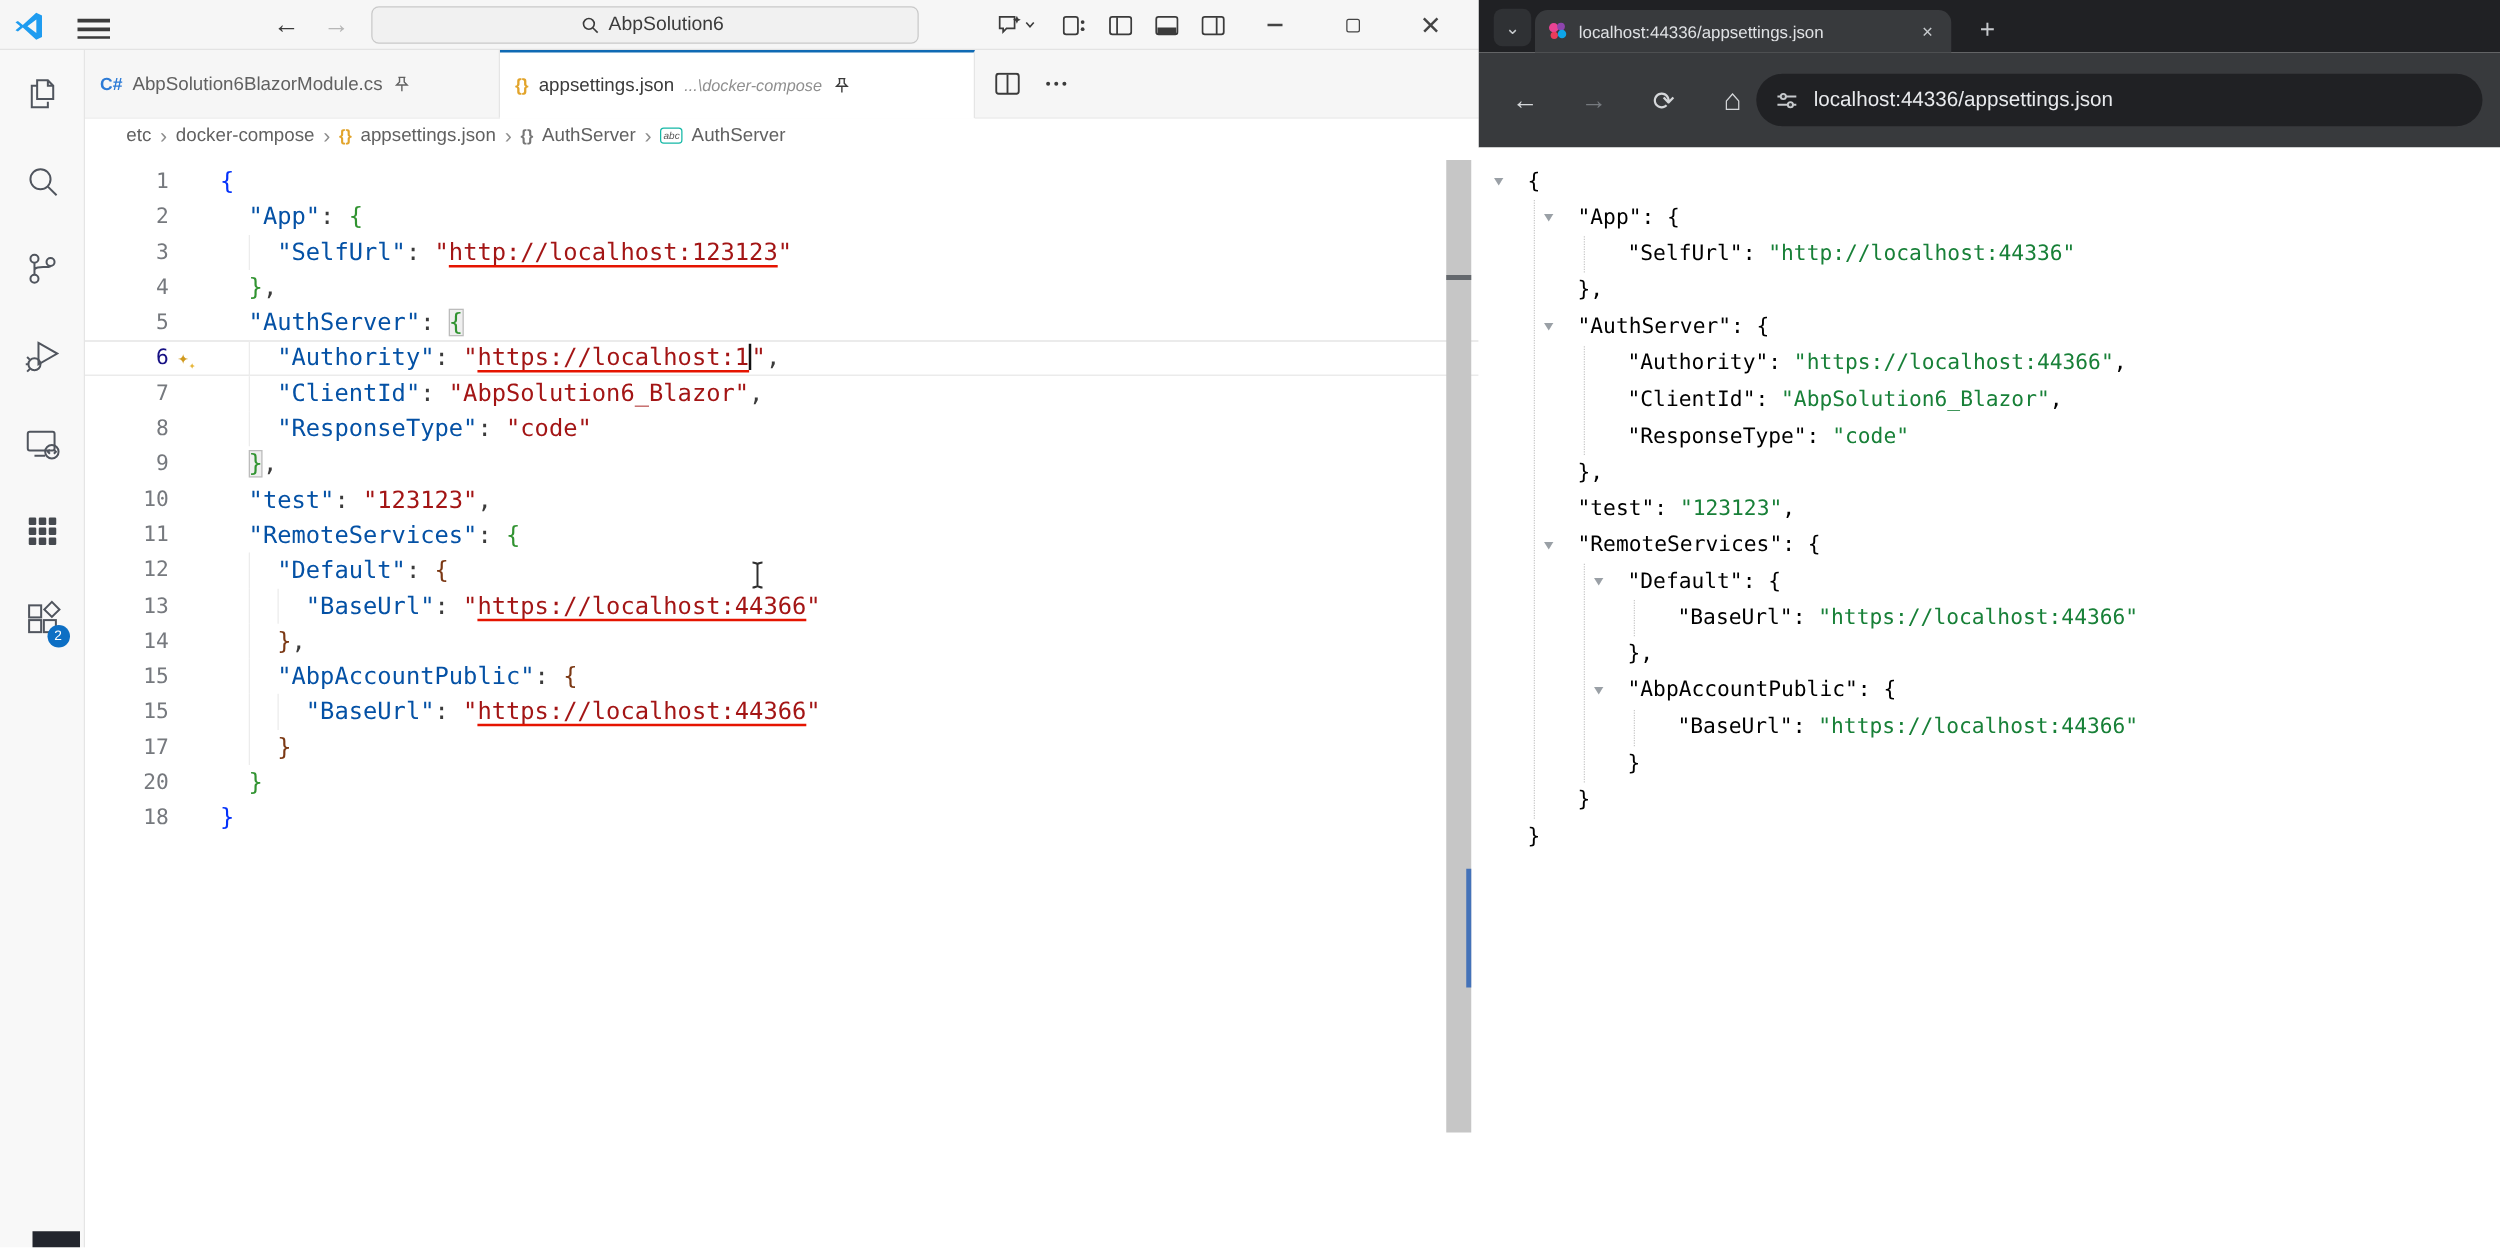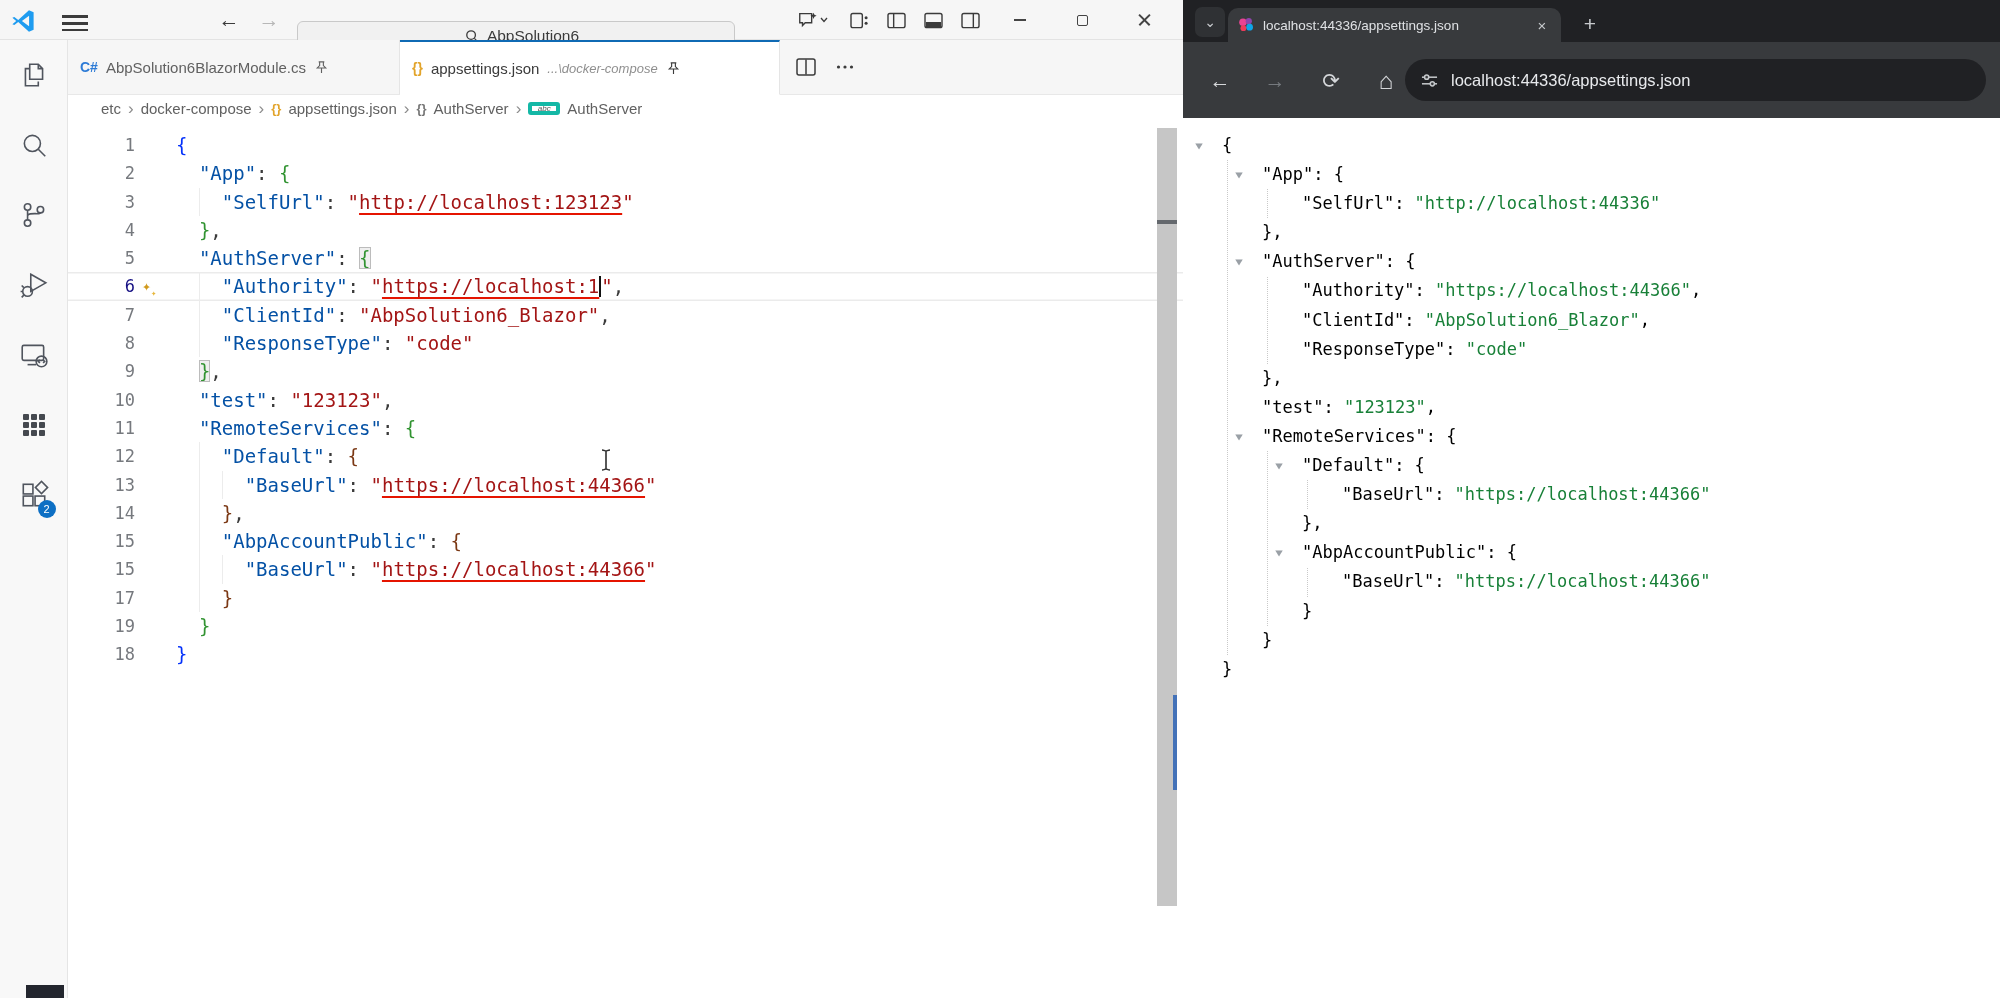--- a/index.html
+++ b/index.html
@@ -11,21 +11,21 @@
   .vscode { position:absolute; left:0; top:0; width:1183px; height:998px; background:#fff; }
 
   .titlebar { position:relative; height:40px; background:#f6f6f6; border-bottom:1px solid #e3e3e3; }
   .vsc-logo { position:absolute; left:10px; top:8px; width:26px; height:26px; }
   .hamburger { position:absolute; left:62px; top:11px; width:26px; height:18px; cursor:pointer; }
   .hamburger i { display:block; height:2.4px; background:#3b3b3b; margin:4.4px 0; }
   .nav-arrow { position:absolute; top:5px; width:30px; height:30px; font-size:21px; color:#3b3b3b;
                display:flex; align-items:center; justify-content:center; }
   .nav-back { left:214px; }
   .nav-fwd  { left:254px; color:#b7b7b7; }
-  .searchbox { position:absolute; left:297px; top:21px; width:438px; height:30px; background:#f1f1f1;
+  .searchbox { position:absolute; left:297px; top:5px; width:438px; height:30px; background:#f1f1f1;
                border:1px solid #c9c9c9; border-radius:6px; display:flex; align-items:center;
                justify-content:center; gap:7px; color:#3b3b3b; font-size:15.5px;padding-left:12px; }
   .tb-right { position:absolute; right:8px; top:0; height:40px; display:flex; align-items:center; }
   .tb-ico { width:37px; height:40px; display:flex; align-items:center; justify-content:center; color:#3b3b3b; }
   .winctl { width:62px; height:40px; display:flex; align-items:center; justify-content:center; }
   .min-glyph { width:12px; height:1.6px; background:#444; }
   .max-glyph { width:11px; height:11px; border:1.4px solid #444; border-radius:2px; }
   .close-glyph { position:relative; width:13px; height:13px; }
   .close-glyph i { position:absolute; left:-1px; top:5.6px; width:15px; height:1.6px; background:#444; }
   .close-glyph i:first-child { transform:rotate(45deg); }
@@ -48,22 +48,22 @@
   .tab .desc { color:#8f8f8f; font-size:13px;font-style:italic; }
   .ficon { font-weight:bold; font-size:14px; }
   .ficon.cs { color:#2d7bd6; }
   .ficon.json { color:#e2a42b; }
   .tab-actions { display:flex; align-items:center; gap:20px; padding-left:16px; }
 
   
   .breadcrumb { position:absolute; left:68px; top:95px; right:0; height:27px; background:#fff;
                 display:flex; align-items:center; gap:7px; padding-left:33px; color:#616161; font-size:15px; }
   .bc-sep { color:#8c8c8c; font-size:17px; line-height:1; }
-  .sym-abc { display:inline-flex; align-items:center; justify-content:center; width:32px; height:13px;
-             border:4px solid #14b8a6; border-radius:3px; font-size:8px; color:#555;font-style:italic; }
+  .sym-abc { display:inline-flex; align-items:center; justify-content:center; width:18px; height:13px;
+             border:1px solid #14b8a6; border-radius:3px; font-size:8px; color:#555;font-style:italic; }
 
   
   .editor { position:absolute; left:68px; top:122px; right:0; bottom:0; background:#fff;
             font-family:"DejaVu Sans Mono", monospace; font-size:19px; padding-top:9px; }
   .codeline { position:relative; height:28.3px; line-height:28.3px; padding-left:108px; white-space:pre; }
   .codeline.cur { box-shadow: inset 0 1.5px 0 #ebebeb, inset 0 -1.5px 0 #ebebeb; }
   .lnum { position:absolute; left:0; top:0; width:67px; text-align:right; color:#76797e; font-size:17px; }
   .codeline.cur .lnum { color:#171184; }
   .sparkle { position:absolute; left:74px; top:0; color:#d19a1e; font-size:15px; }
   .sparkle i { position:absolute; left:9px; top:7px; font-style:normal; font-size:9px; color:#e7b73c; }
@@ -308,21 +308,21 @@
         <div class="codeline"><span class="lnum">8</span><span class="iguide" style="left: calc(2ch + 108px);"></span><span class="codetext">    <span class="tk-key">"ResponseType"</span><span class="tk-pun">: </span><span class="tk-str">"code"</span></span></div>
         <div class="codeline"><span class="lnum">9</span><span class="codetext">  <span class="tk-b2 tk-match">}</span><span class="tk-pun">,</span></span></div>
         <div class="codeline"><span class="lnum">10</span><span class="codetext">  <span class="tk-key">"test"</span><span class="tk-pun">: </span><span class="tk-str">"123123"</span><span class="tk-pun">,</span></span></div>
         <div class="codeline"><span class="lnum">11</span><span class="codetext">  <span class="tk-key">"RemoteServices"</span><span class="tk-pun">: </span><span class="tk-b2">{</span></span></div>
         <div class="codeline"><span class="lnum">12</span><span class="iguide" style="left: calc(2ch + 108px);"></span><span class="codetext">    <span class="tk-key">"Default"</span><span class="tk-pun">: </span><span class="tk-b3">{</span></span></div>
         <div class="codeline"><span class="lnum">13</span><span class="iguide" style="left: calc(2ch + 108px);"></span><span class="iguide" style="left: calc(4ch + 108px);"></span><span class="codetext">      <span class="tk-key">"BaseUrl"</span><span class="tk-pun">: </span><span class="tk-str">"</span><span class="tk-url">https://localhost:44366</span><span class="tk-str">"</span></span></div>
         <div class="codeline"><span class="lnum">14</span><span class="iguide" style="left: calc(2ch + 108px);"></span><span class="codetext">    <span class="tk-b3">}</span><span class="tk-pun">,</span></span></div>
         <div class="codeline"><span class="lnum">15</span><span class="iguide" style="left: calc(2ch + 108px);"></span><span class="codetext">    <span class="tk-key">"AbpAccountPublic"</span><span class="tk-pun">: </span><span class="tk-b3">{</span></span></div>
         <div class="codeline"><span class="lnum">15</span><span class="iguide" style="left: calc(2ch + 108px);"></span><span class="iguide" style="left: calc(4ch + 108px);"></span><span class="codetext">      <span class="tk-key">"BaseUrl"</span><span class="tk-pun">: </span><span class="tk-str">"</span><span class="tk-url">https://localhost:44366</span><span class="tk-str">"</span></span></div>
         <div class="codeline"><span class="lnum">17</span><span class="iguide" style="left: calc(2ch + 108px);"></span><span class="codetext">    <span class="tk-b3">}</span></span></div>
-        <div class="codeline"><span class="lnum">19</span><span class="codetext">  <span class="tk-b2">}</span></span></div>
+        <div class="codeline"><span class="lnum">20</span><span class="codetext">  <span class="tk-b2">}</span></span></div>
         <div class="codeline"><span class="lnum">18</span><span class="codetext"><span class="tk-b1">}</span></span></div>
       </div>
 
     <div class="scroll-track"></div>
     <div class="scroll-dash"></div>
     <div class="scroll-blue"></div>
 
     <svg class="ibeam" width="14" height="24" viewBox="0 0 14 24">
       <path d="M3 2 C5 2 6 3 7 3 C8 3 9 2 11 2 M7 3 V21 M3 22 C5 22 6 21 7 21 C8 21 9 22 11 22" stroke="#2f2f2f" stroke-width="1.6" fill="none"></path>
     </svg>

